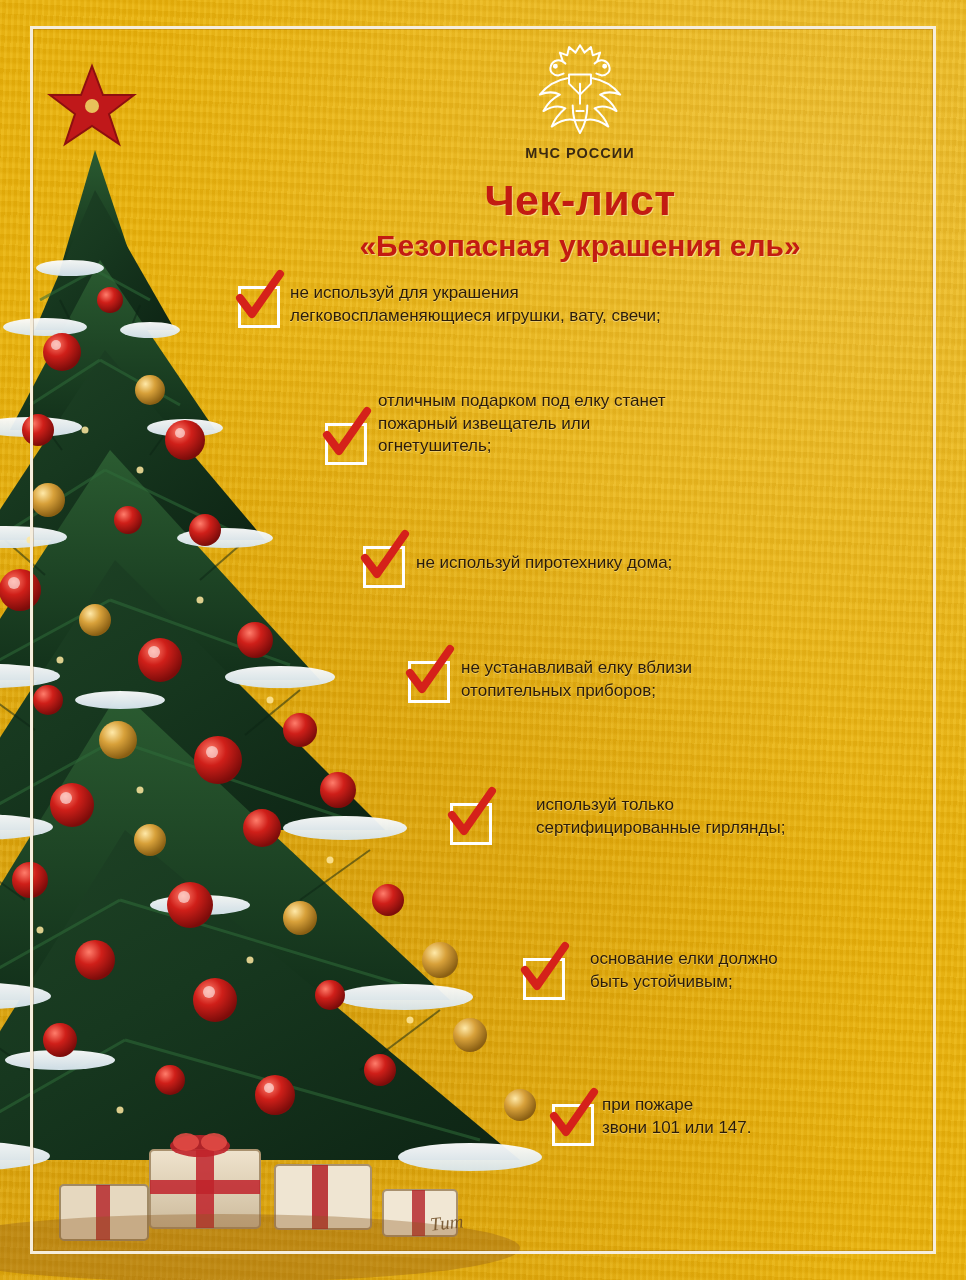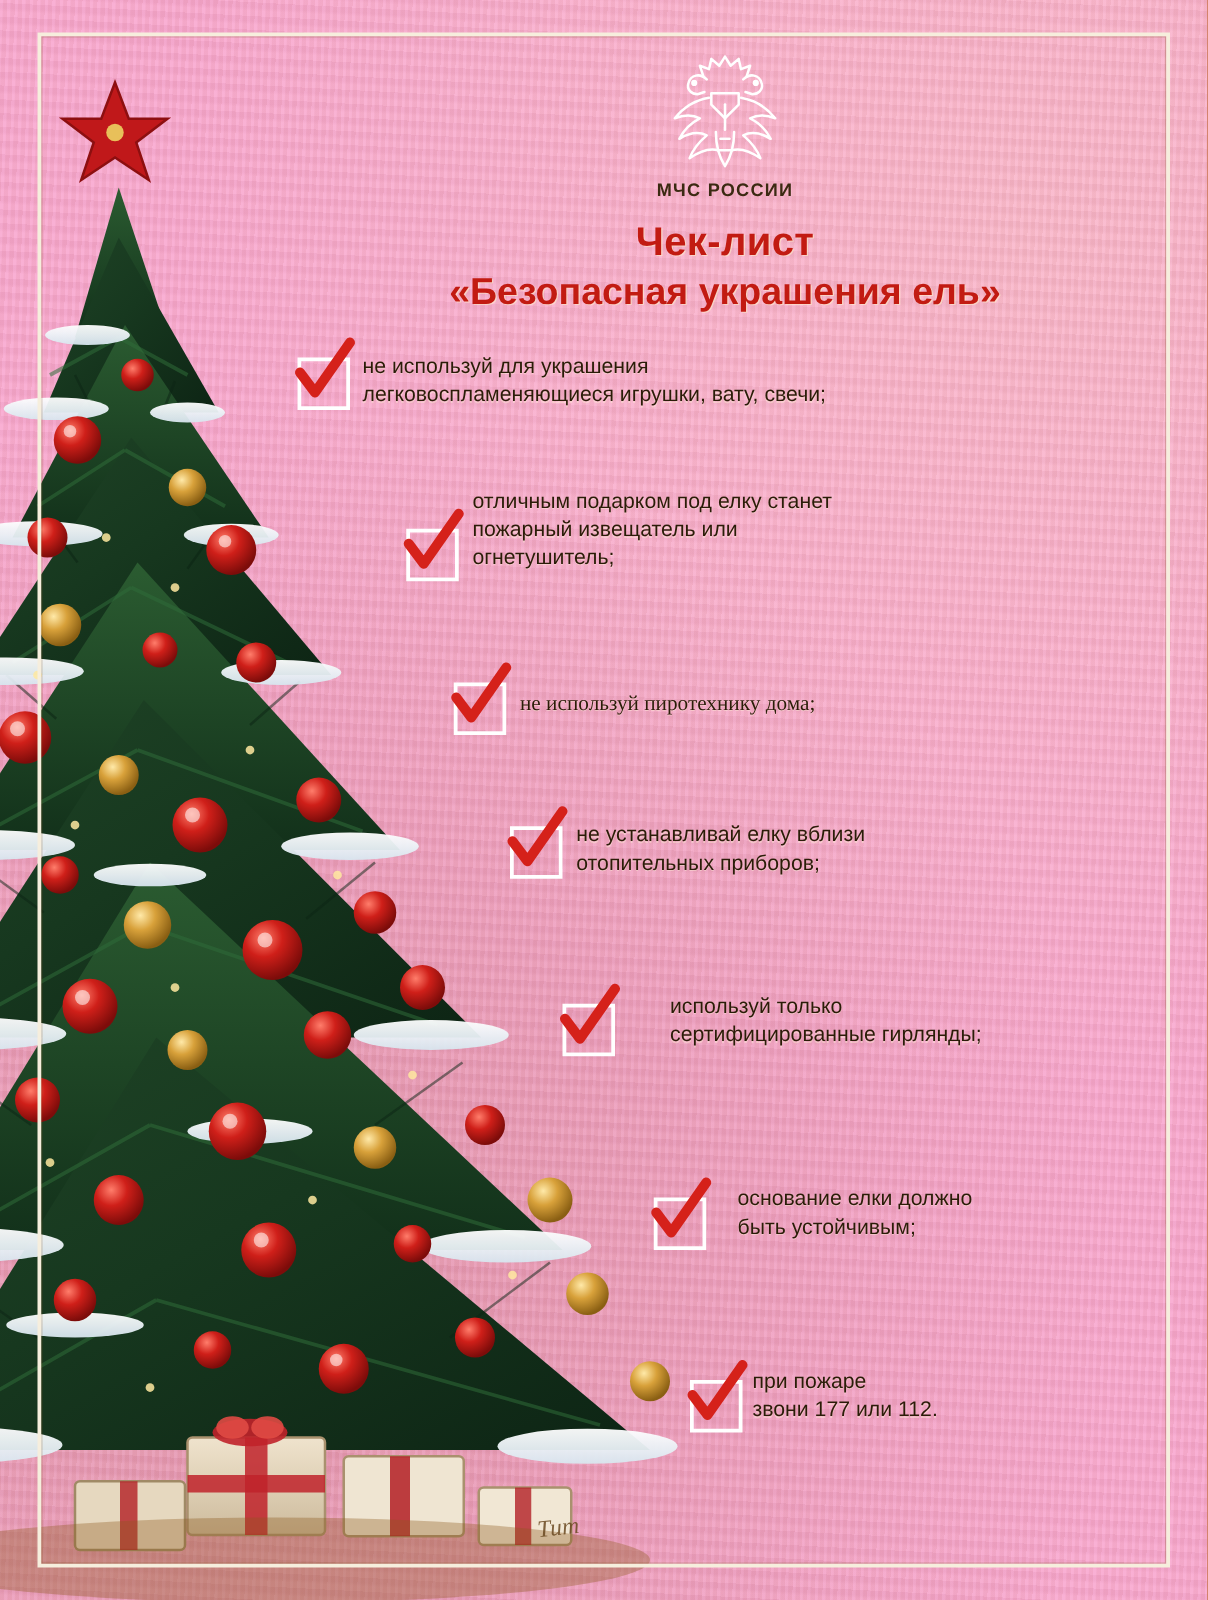--- a/index.html
+++ b/index.html
@@ -14,21 +14,21 @@
     font-family: "Liberation Sans", sans-serif;
   }
 
   .poster {
     position: relative;
     width: 966px;
     height: 1280px;
     background:
       radial-gradient(ellipse at 60% 35%, rgba(255,230,160,0.55) 0%, rgba(255,214,120,0.25) 35%, rgba(190,120,40,0.15) 70%, rgba(150,85,25,0.25) 100%),
       linear-gradient(160deg, #d59a3c 0%, #e0b05a 18%, #e8bd6a 40%, #dca martin 60%, #d8a martin 60%, #cf9440 85%, #c08634 100%);
-      background-color: #f9a8d4;
+      background-color: #eab308;
     overflow: hidden;
   }
   
   .paper-tex {
     position: absolute;
     inset: 0;
     background-image:
       repeating-linear-gradient(92deg, rgba(255,255,255,0.05) 0px, rgba(255,255,255,0.05) 2px, rgba(140,80,20,0.05) 3px, rgba(140,80,20,0.05) 6px),
       repeating-linear-gradient(3deg, rgba(255,235,180,0.06) 0px, rgba(255,235,180,0.06) 4px, rgba(120,70,15,0.05) 7px, rgba(120,70,15,0.05) 11px),
       radial-gradient(circle at 20% 80%, rgba(120,60,10,0.18), transparent 55%),
@@ -79,21 +79,21 @@
   .title-block {
     position: absolute;
     left: 230px;
     top: 176px;
     width: 700px;
     text-align: center;
     color: #c21b12;
     text-shadow: 1px 1px 0 rgba(255,240,200,0.55);
   }
   .title-1 {
-    font-size: 32px;
+    font-size: 43px;
     font-weight: bold;
     letter-spacing: 0.3px;
     line-height: 1.12;
   }
   .title-2 {
     font-size: 30px;
     font-weight: bold;
     margin-top: 5px;
     line-height: 1.15;
   }
@@ -369,21 +369,21 @@
       <div class="item-text" style="left:378px;top:122px;width:560px;">отличным подарком под елку станет
 пожарный извещатель или
 огнетушитель;</div>
     </div>
 
     <div class="item" style="left:0;top:0;">
       <div class="checkbox" style="left:363px;top:278px;"></div>
       <svg class="check-mark" style="left:353px;top:260px;" viewBox="0 0 58 58" xmlns="http://www.w3.org/2000/svg">
         <path d="M12 30 L24 46 L52 6" fill="none" stroke="#d5211a" stroke-width="8" stroke-linecap="round" stroke-linejoin="round"></path>
       </svg>
-      <div class="item-text" style="left:416px;top:284px;width:520px;font-family:Liberation Serif, serif;">не используй пиротехнику дома;</div>
+      <div class="item-text" style="left:416px;top:284px;width:520px;">не используй пиротехнику дома;</div>
     </div>
 
     <div class="item" style="left:0;top:0;">
       <div class="checkbox" style="left:408px;top:393px;"></div>
       <svg class="check-mark" style="left:398px;top:375px;" viewBox="0 0 58 58" xmlns="http://www.w3.org/2000/svg">
         <path d="M12 30 L24 46 L52 6" fill="none" stroke="#d5211a" stroke-width="8" stroke-linecap="round" stroke-linejoin="round"></path>
       </svg>
       <div class="item-text" style="left:461px;top:389px;width:480px;">не устанавливай елку вблизи
 отопительных приборов;</div>
     </div>
@@ -405,21 +405,21 @@
       <div class="item-text" style="left:590px;top:680px;width:370px;">основание елки должно
 быть устойчивым;</div>
     </div>
 
     <div class="item" style="left:0;top:0;">
       <div class="checkbox" style="left:552px;top:836px;"></div>
       <svg class="check-mark" style="left:542px;top:818px;" viewBox="0 0 58 58" xmlns="http://www.w3.org/2000/svg">
         <path d="M12 30 L24 46 L52 6" fill="none" stroke="#d5211a" stroke-width="8" stroke-linecap="round" stroke-linejoin="round"></path>
       </svg>
       <div class="item-text" style="left:602px;top:826px;width:350px;">при пожаре
-звони 177 или 112.</div>
+звони 101 или 147.</div>
     </div>
 
   </div>
 
   <div class="signature">Тит</div>
 
   <div class="frame"></div>
 </div>
 
 </body></html>

